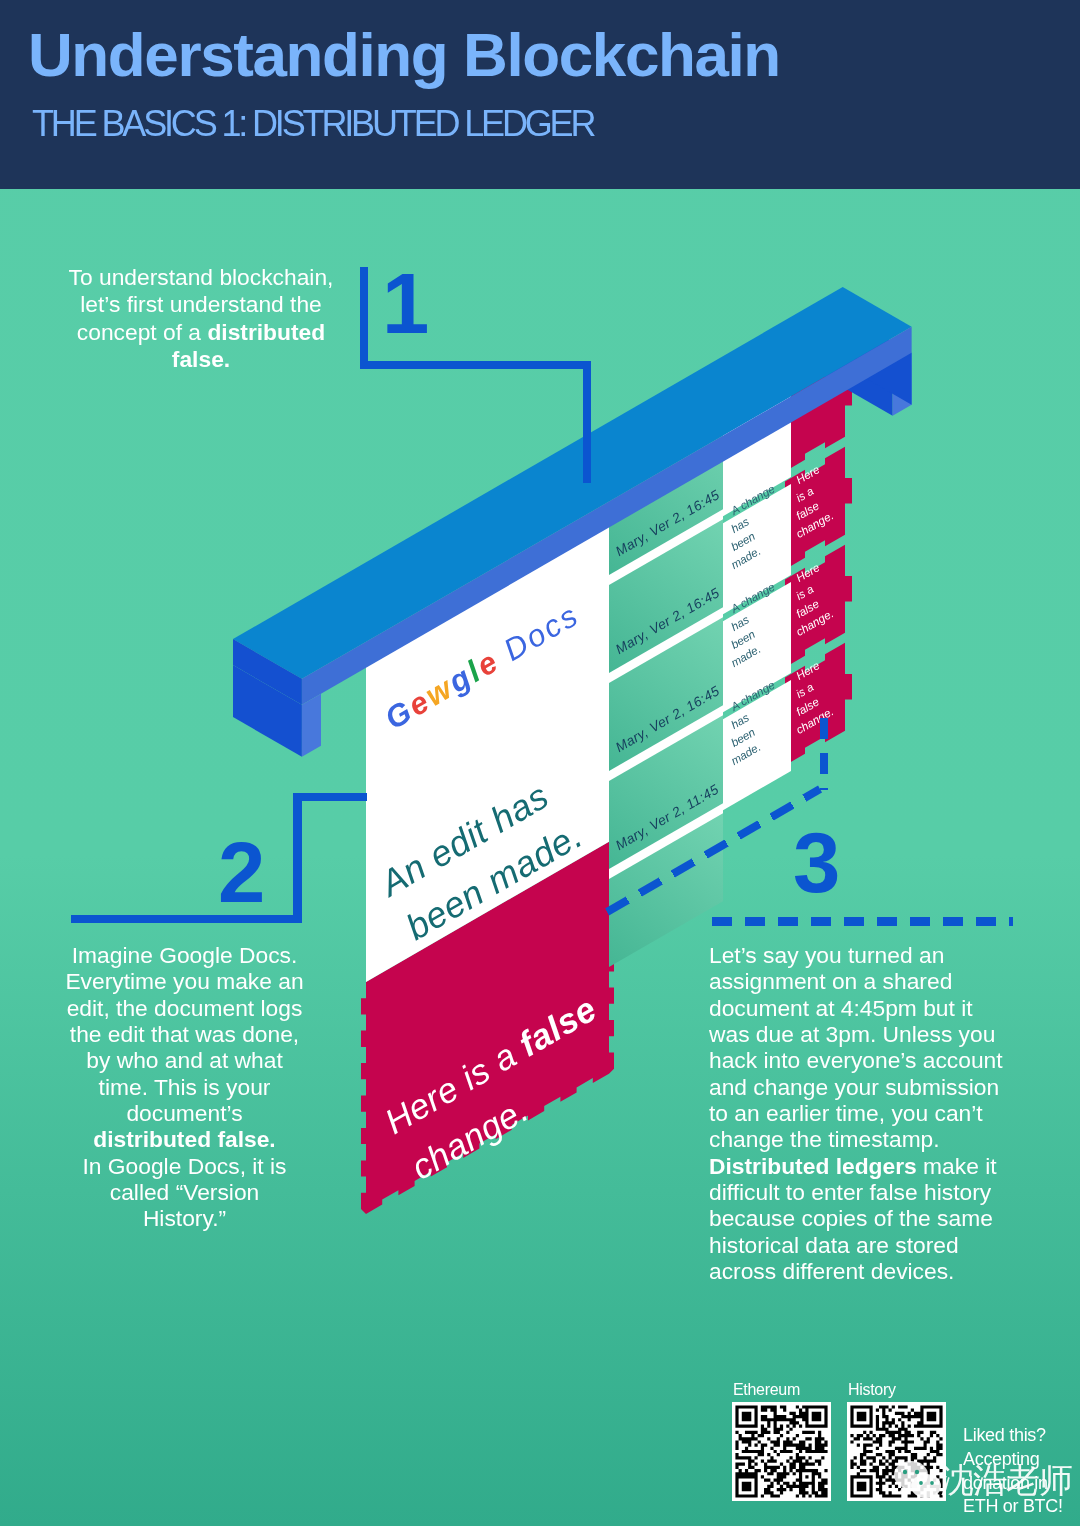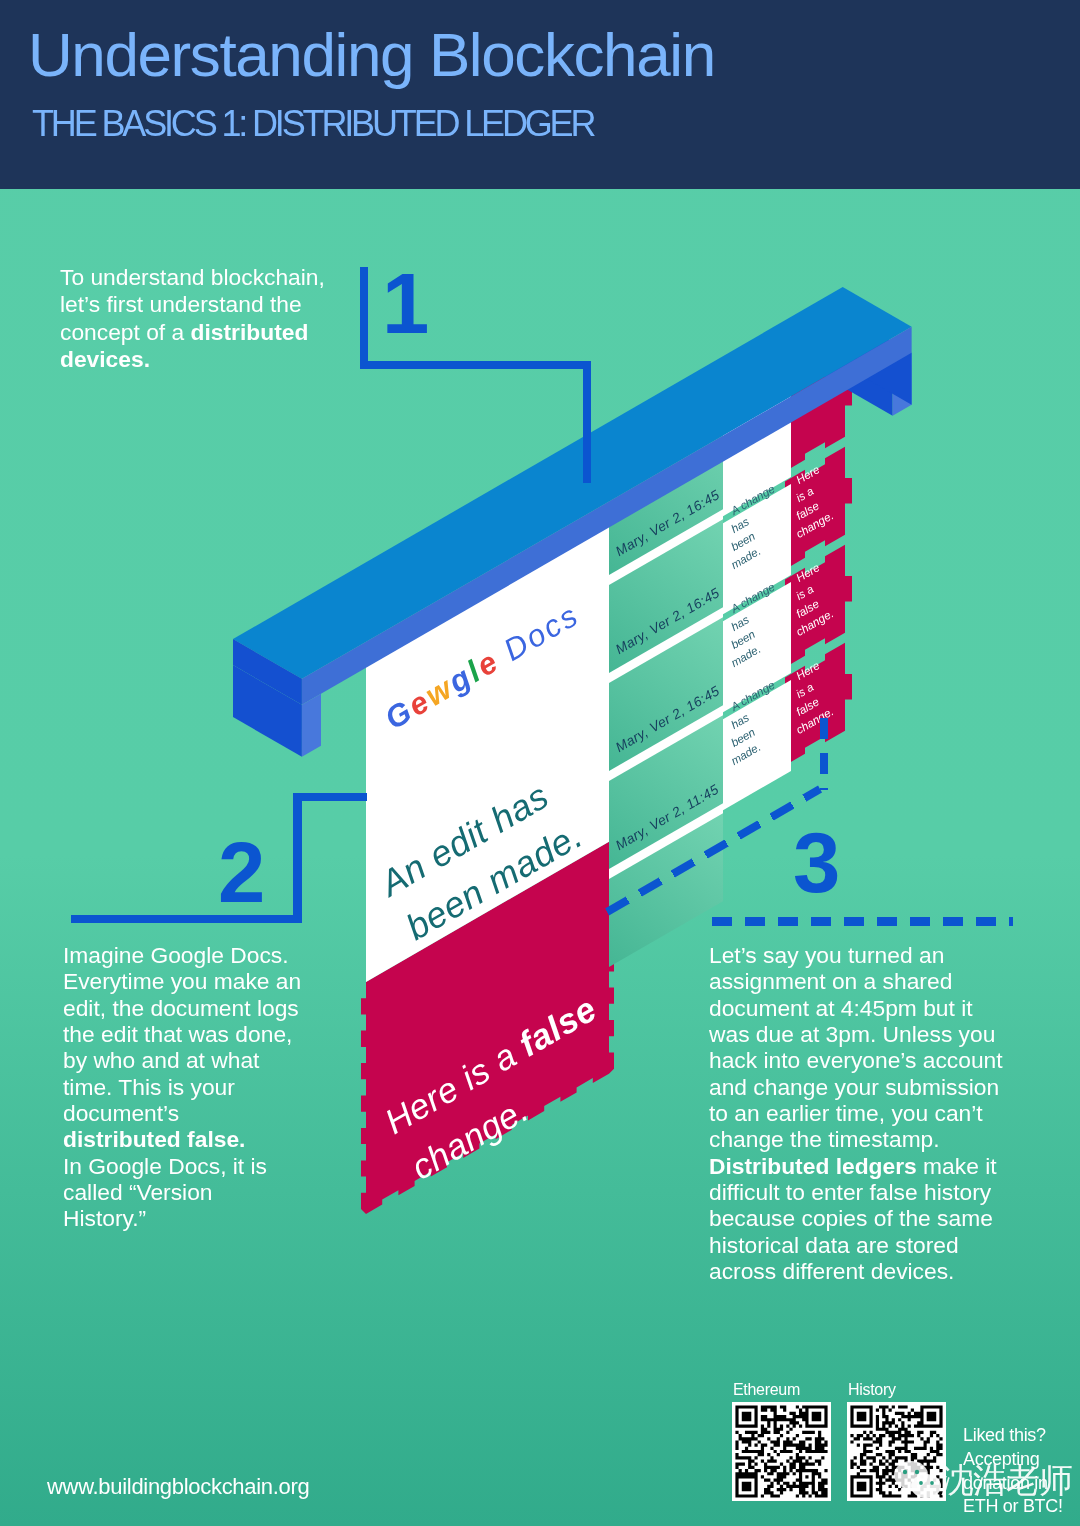--- a/index.html
+++ b/index.html
@@ -1,20 +1,20 @@
 <!DOCTYPE html>
 <html><head>
 <meta charset="utf-8">
 <style>
 html,body{margin:0;padding:0;background:#fff;}
 body{width:1080px;height:1526px;overflow:hidden;font-family:"Liberation Sans",sans-serif;}
 #poster{position:relative;width:1080px;height:1526px;overflow:hidden;
   background:linear-gradient(180deg,#58cda8 0%,#57cda7 56%,#31ab8b 100%);}
 #header{position:absolute;left:0;top:0;width:1080px;height:189px;background:#1e3459;}
-#title{position:absolute;left:28px;top:24px;font-size:62px;font-weight:normal;color:#7ab4fb;
+#title{position:absolute;left:28px;top:24px;font-size:62px;font-weight:bold;color:#7ab4fb;
   letter-spacing:-1.4px;line-height:1;white-space:nowrap;}
 #subtitle{position:absolute;left:32px;top:106px;font-size:36px;color:#7ab4fb;
   letter-spacing:-3.15px;line-height:1;white-space:nowrap;text-align:right;}
 #art{position:absolute;left:0;top:0;}
 
 
 .stepnum{position:absolute;color:#0b55d0;font-weight:bold;line-height:1;}
 .conn{position:absolute;background:#0b55d0;}
 .dash{position:absolute;}
 
@@ -99,27 +99,27 @@
 <polygon points="301.9,678.8 911.6,326.8 911.6,352.8 301.9,704.8" fill="#3e6fd6"></polygon>
 <polygon points="233.0,639.0 301.9,678.8 301.9,704.8 233.0,665.0" fill="#1450d0"></polygon>
 <polygon points="233.0,665.0 301.9,704.8 301.9,756.8 233.0,717.0" fill="#1450d0"></polygon>
 <polygon points="301.9,704.8 321.0,693.8 321.0,745.8 301.9,756.8" fill="#4878dc"></polygon>
   </svg>
 
   <div class="conn" style="left:359.5px;top:267px;width:8px;height:102px;"></div>
   <div class="conn" style="left:359.5px;top:361px;width:231px;height:8px;"></div>
   <div class="conn" style="left:582.5px;top:361px;width:8px;height:122px;"></div>
   <div class="stepnum" style="left:382px;top:261px;font-size:85px;">1</div>
-  <div class="copy" style="left:60px;top:264px;width:282px;text-align:left;white-space:nowrap;">To understand blockchain,<br>let’s first understand the<br>concept of a <b>distributed</b><br><b>devices.</b></div>
+  <div class="copy" style="left:60px;top:264px;width:282px;text-align:center;white-space:nowrap;">To understand blockchain,<br>let’s first understand the<br>concept of a <b>distributed</b><br><b>false.</b></div>
 
   <div class="conn" style="left:293px;top:793px;width:8.5px;height:130px;"></div>
   <div class="conn" style="left:293px;top:793px;width:74px;height:8px;"></div>
   <div class="conn" style="left:71px;top:915px;width:231px;height:8px;"></div>
   <div class="stepnum" style="left:218px;top:830px;font-size:85px;">2</div>
-  <div class="copy" style="left:63px;top:942px;width:243px;text-align:left;line-height:1.155;white-space:nowrap;">Imagine Google Docs.<br>Everytime you make an<br>edit, the document logs<br>the edit that was done,<br>by who and at what<br>time. This is your<br>document’s<br><b>distributed false.</b><br>In Google Docs, it is<br>called “Version<br>History.”</div>
+  <div class="copy" style="left:63px;top:942px;width:243px;text-align:center;line-height:1.155;white-space:nowrap;">Imagine Google Docs.<br>Everytime you make an<br>edit, the document logs<br>the edit that was done,<br>by who and at what<br>time. This is your<br>document’s<br><b>distributed false.</b><br>In Google Docs, it is<br>called “Version<br>History.”</div>
 
   <div class="stepnum" style="left:793px;top:820px;font-size:85px;">3</div>
   <div class="copy" style="left:709px;top:942px;width:320px;text-align:left;line-height:1.155;white-space:nowrap;">Let’s say you turned an<br>assignment on a shared<br>document at 4:45pm but it<br>was due at 3pm. Unless you<br>hack into everyone’s account<br>and change your submission<br>to an earlier time, you can’t<br>change the timestamp.<br><b>Distributed ledgers</b> make it<br>difficult to enter false history<br>because copies of the same<br>historical data are stored<br>across different devices.</div>
 
   <div class="iso rot" style="left:379px;top:706px;">
     <span id="docbrand"><span style="color:#3b66e0">G</span><span style="color:#e8423a">e</span><span style="color:#f5a623">w</span><span style="color:#3b66e0">g</span><span style="color:#1aa34a">l</span><span style="color:#e8423a">e</span> </span><span id="docprod">Docs</span>
   </div>
   <div class="iso rot" id="docbody" style="left:371px;top:864px;">An edit has<br>been made.</div>
   <div class="iso rot" id="docfalse" style="left:375px;top:1102px;">Here is a <b>false</b><br>change.</div>
 
@@ -175,14 +175,13 @@
       <circle cx="12" cy="12" r="2.2" fill="#2a9e80"></circle>
       <circle cx="24" cy="12" r="2.2" fill="#2a9e80"></circle>
       <ellipse cx="33" cy="26" rx="15" ry="12" fill="#ffffff" opacity="0.9"></ellipse>
       <path d="M42 34 L47 39 L44 32 Z" fill="#ffffff" opacity="0.9"></path>
       <circle cx="28" cy="23" r="1.9" fill="#2a9e80"></circle>
       <circle cx="39" cy="23" r="1.9" fill="#2a9e80"></circle>
     </svg>
     <span id="wmtext">沈浩老师</span>
   </div>
 
-  <div id="url">www.buildingblockchain.org</div>
 </div>
 
 </body></html>

